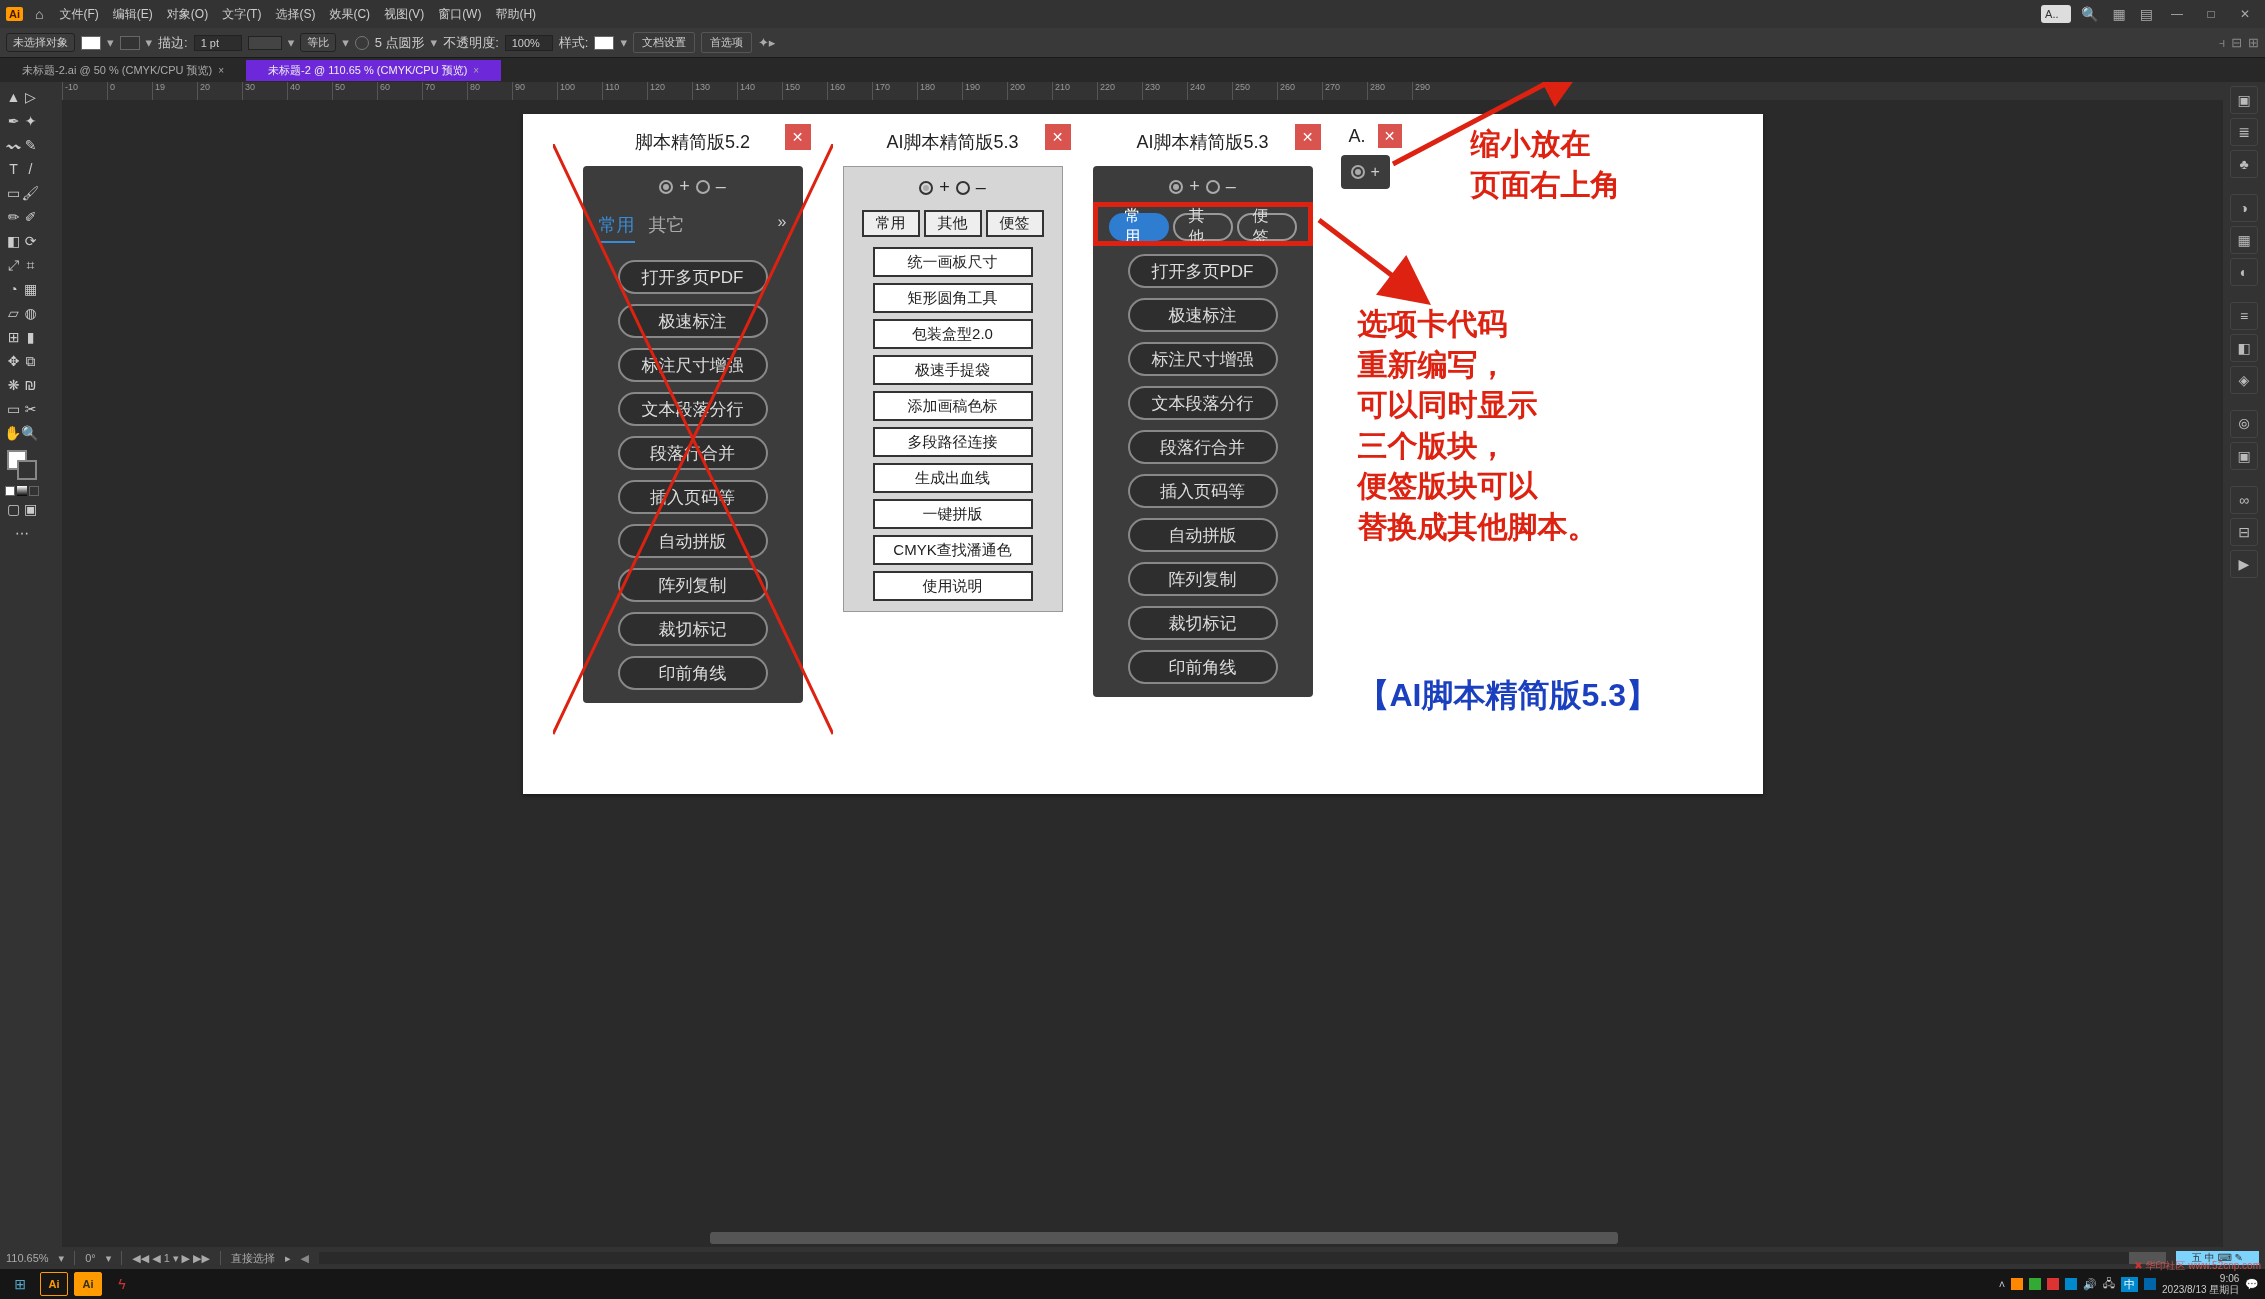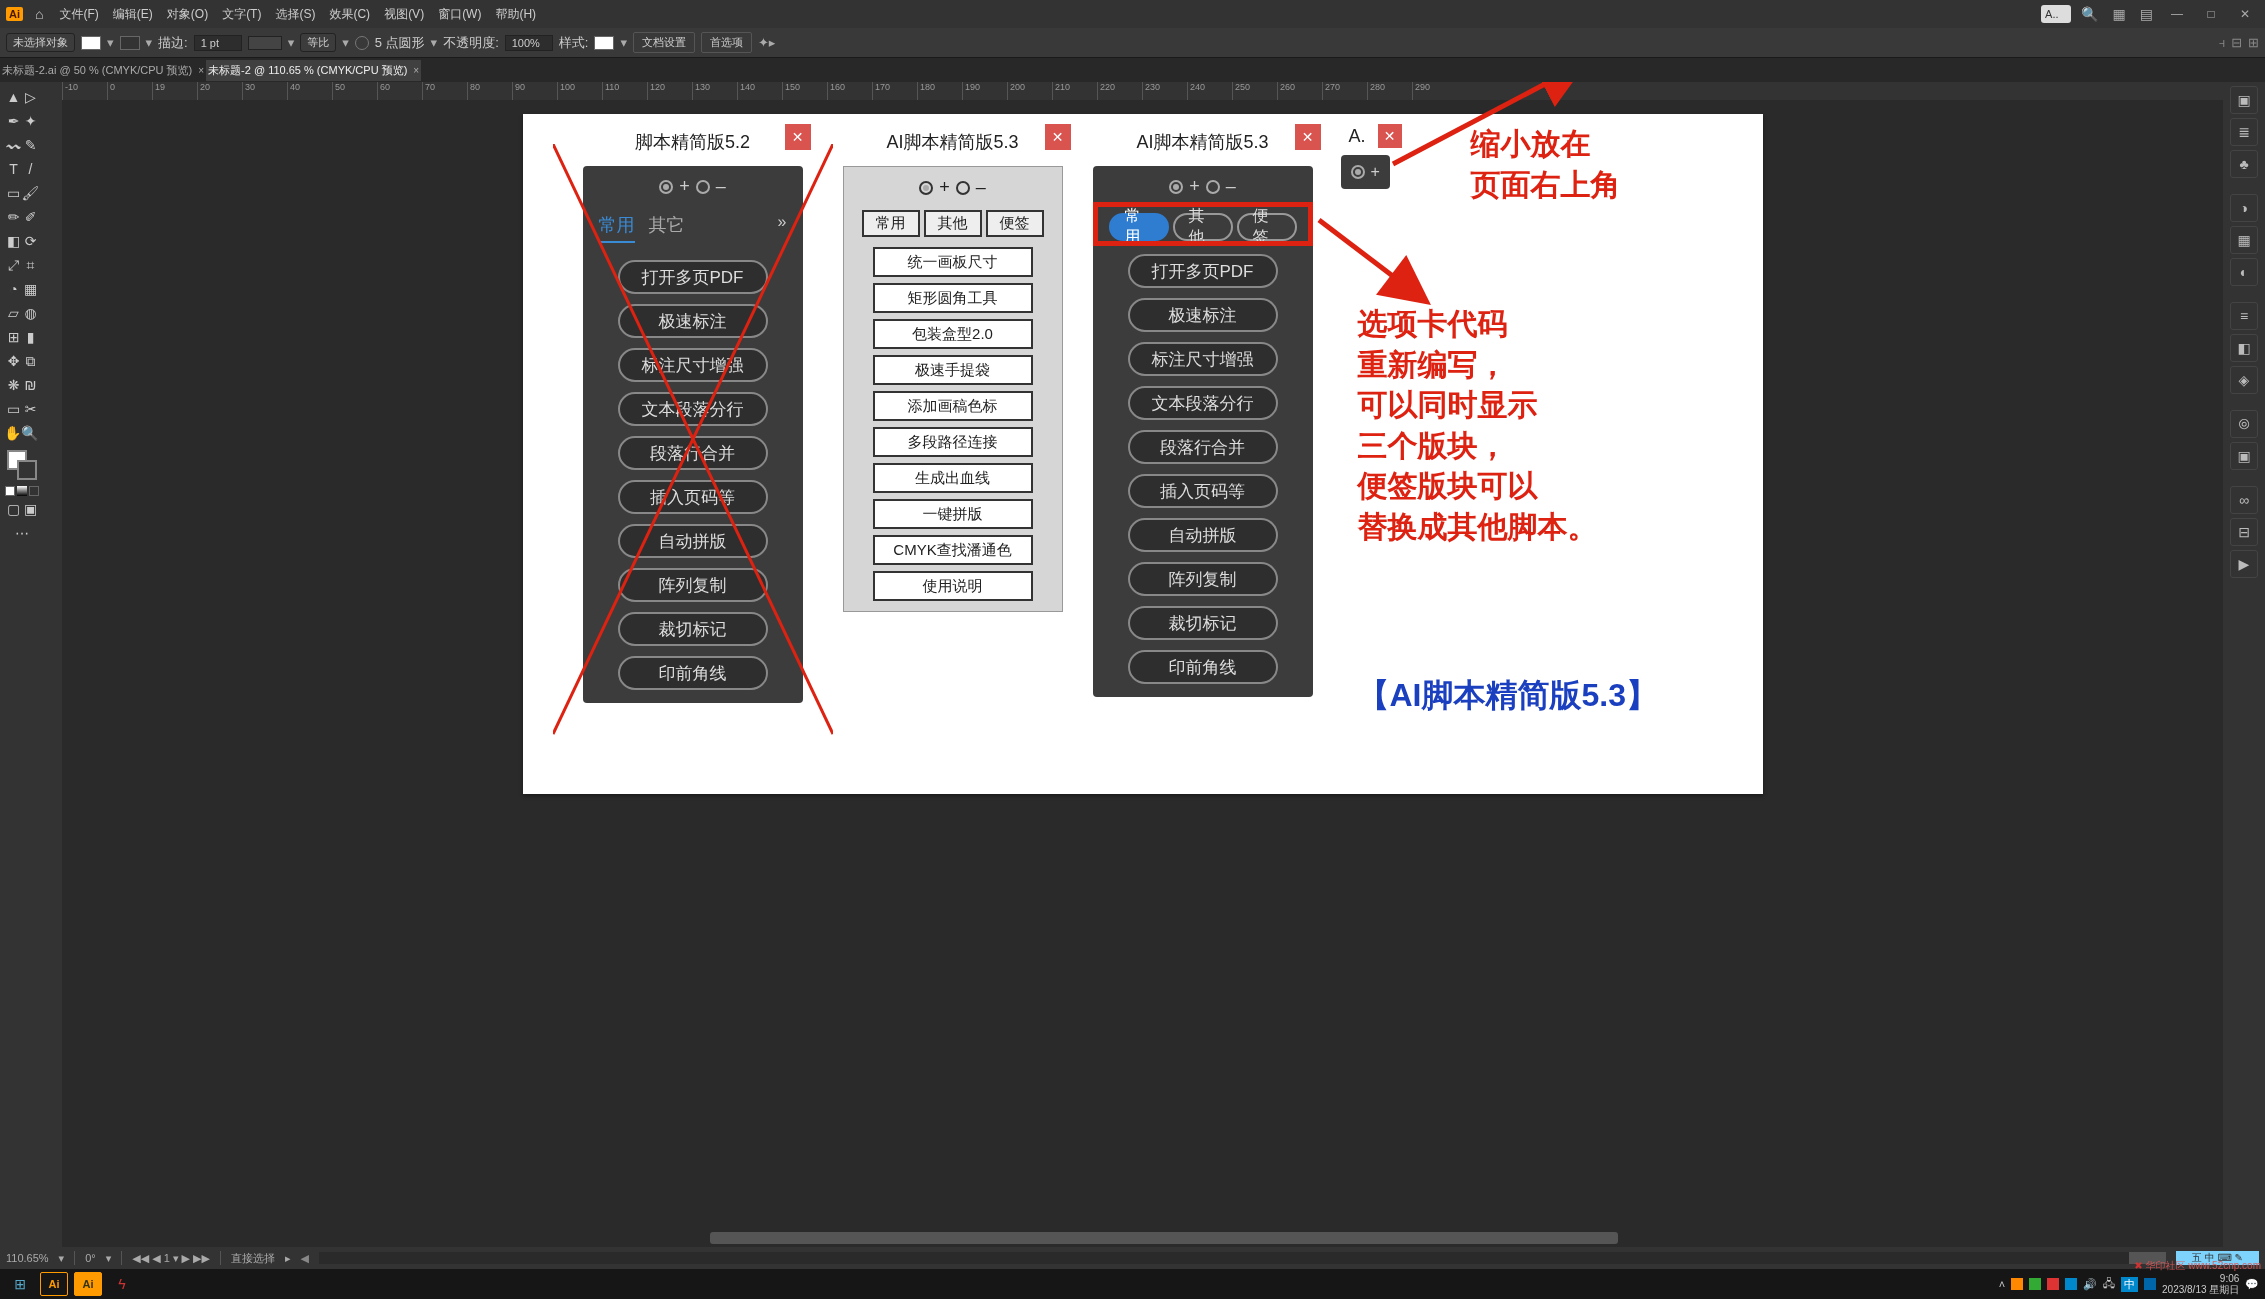--- a/index.html
+++ b/index.html
@@ -20,22 +20,22 @@
   .ctrlbar { display: flex; align-items: center; background: #393939; height: 30px; padding: 0 6px; gap: 6px; border-bottom: 1px solid #1a1a1a; }
   .ctrl-chip { background: #3c3c3c; border: 1px solid #222; border-radius: 3px; padding: 1px 6px; font-size: 11px; color: #ccc; }
   .swatch { width: 20px; height: 14px; background: #fff; display: inline-block; vertical-align: middle; border: 1px solid #666; }
   .ctrl-dd { color: #aaa; }
   .ctrl-input { background: #2d2d2d; color: #ccc; border: 1px solid #222; padding: 1px 6px; font-size: 11px; width: 48px; }
   .ctrl-btn { background: #393939; border: 1px solid #555; color: #ccc; font-size: 11px; padding: 2px 8px; border-radius: 2px; }
   .ctrlbar .right-tools { margin-left: auto; display: flex; gap: 6px; color: #888; }
 
   
   .tabbar { display: flex; align-items: center; background: #282828; height: 24px; }
-  .tab { padding: 3px 2px; font-size: 11px; color: #aaa; display: flex; align-items: center; gap: 6px; justify-content: center; }
-  .tab.active { background: #404040; color: #eee; }
+  .tab { padding: 3px 22px; font-size: 11px; color: #aaa; display: flex; align-items: center; gap: 6px; justify-content: center; }
+  .tab.active { background: #6d28d9; color: #eee; }
   .tab .x { color: #aaa; font-size: 10px; }
 
   
   .workspace { display: flex; height: calc(100% - 28px - 30px - 24px - 22px - 30px); background: #2a2a2a; }
 
   
   .left-tools { width: 44px; background: #333333; display: flex; flex-direction: column; align-items: center; padding: 4px 0; gap: 2px; }
   .tool { width: 36px; height: 22px; display: flex; align-items: center; justify-content: center; color: #ccc; font-size: 14px; border-radius: 2px; }
   .tool.twin { display:flex; gap:1px; }
   .twin span { width:16px; height:20px; display:flex; align-items:center; justify-content:center; }

